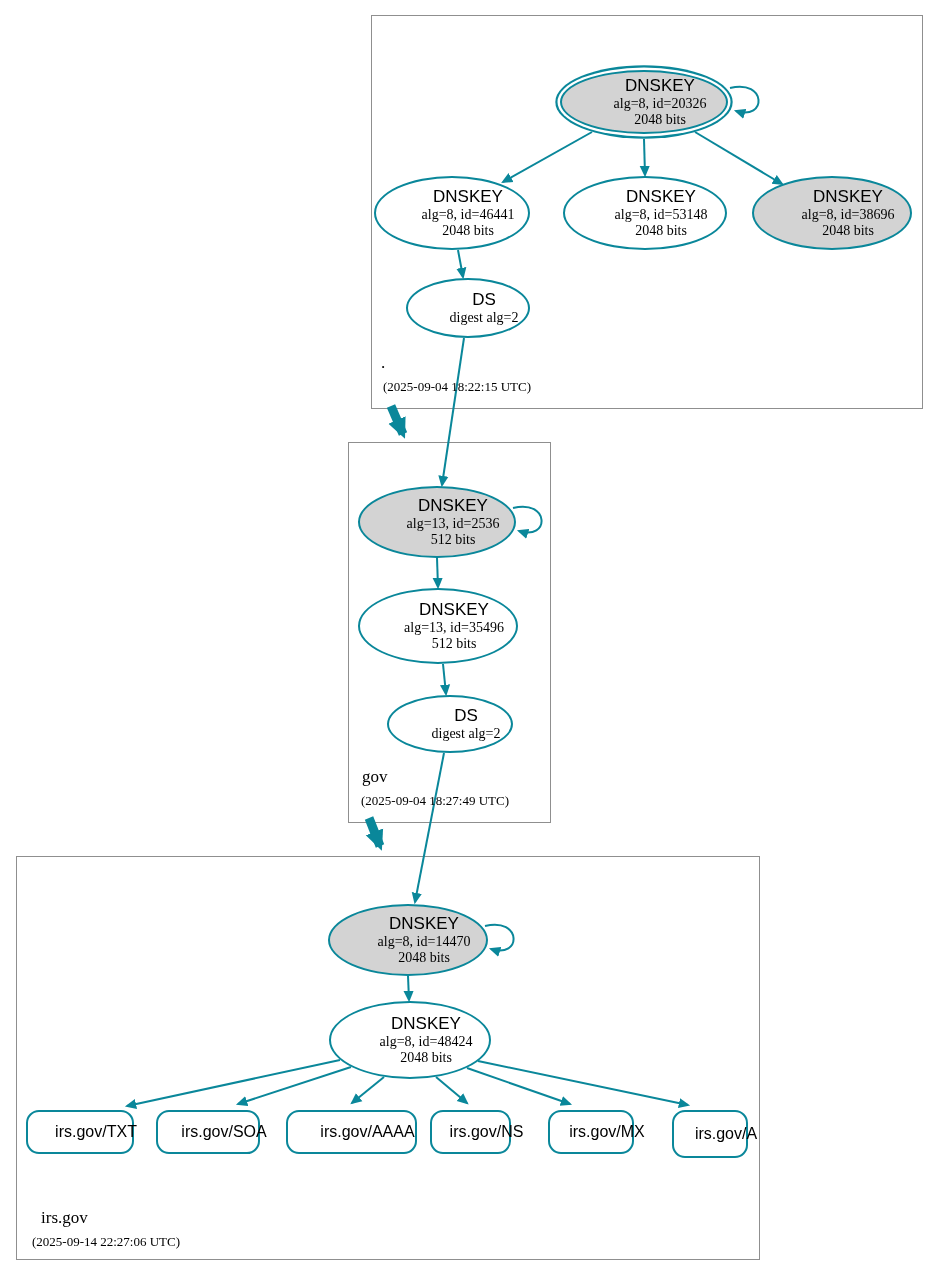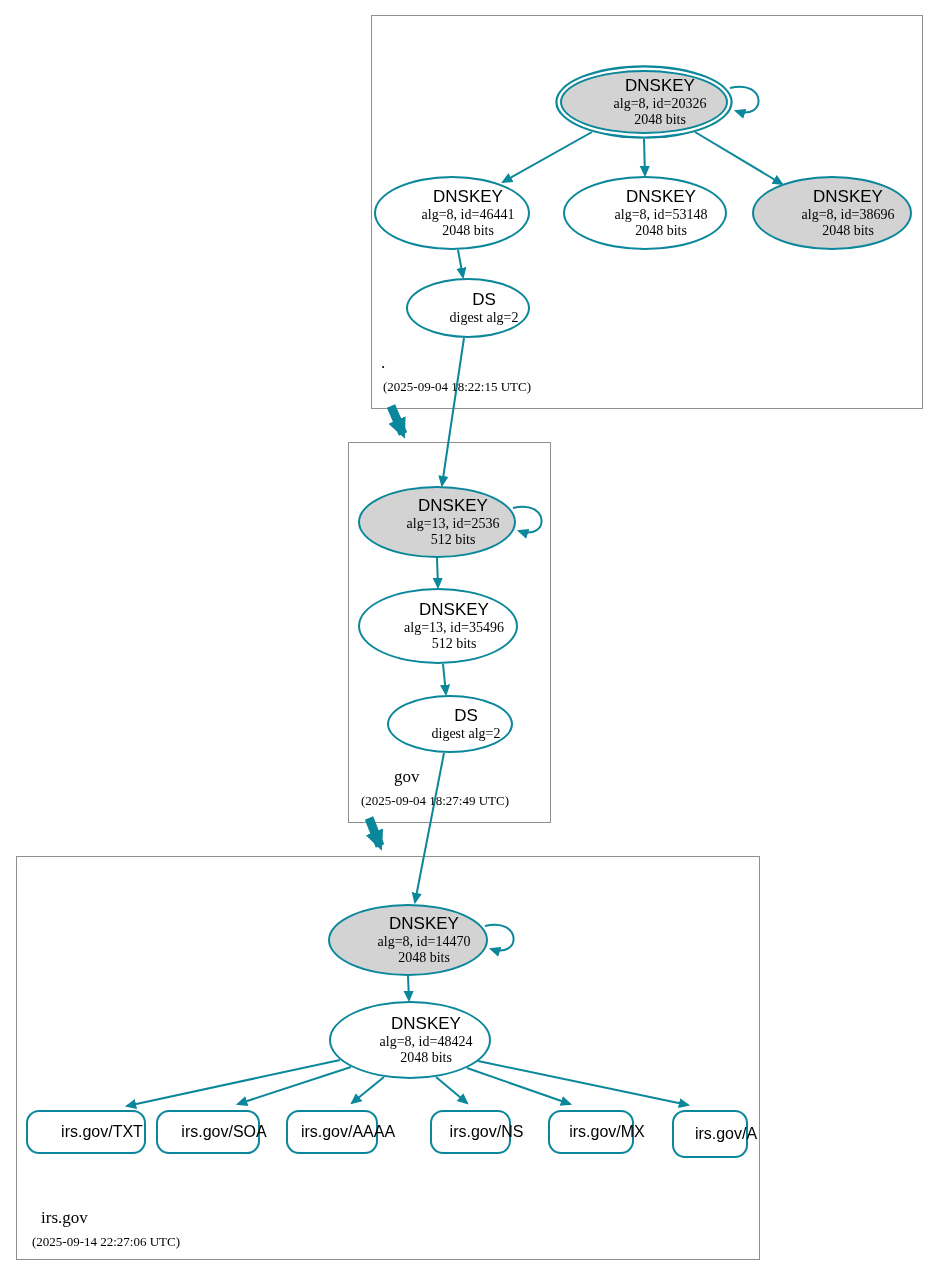--- a/index.html
+++ b/index.html
@@ -81,21 +81,21 @@
     <div class="node ellipse ksk" style="left: 752px; top: 176px; width: 160px; height: 74px;">
       <div class="node-title">DNSKEY</div>
       <div class="node-detail">alg=8, id=38696</div>
       <div class="node-detail">2048 bits</div>
     </div>
     <div class="node ellipse" style="left: 406px; top: 278px; width: 124px; height: 60px;">
       <div class="node-title">DS</div>
       <div class="node-detail">digest alg=2</div>
     </div>
     <div class="zone-box" style="left: 348px; top: 442px; width: 203px; height: 381px;"></div>
-    <div class="zone-label" style="left: 362px; top: 768px; margin-left: 32px;">gov</div>
+    <div class="zone-label" style="left: 362px; top: 768px;">gov</div>
     <div class="zone-ts" style="left: 361px; top: 793px;">(2025-09-04 18:27:49 UTC)</div>
     <div class="node ellipse ksk" style="left: 358px; top: 486px; width: 158px; height: 72px;">
       <div class="node-title">DNSKEY</div>
       <div class="node-detail">alg=13, id=2536</div>
       <div class="node-detail">512 bits</div>
     </div>
     <div class="node ellipse" style="left: 358px; top: 588px; width: 160px; height: 76px;">
       <div class="node-title">DNSKEY</div>
       <div class="node-detail">alg=13, id=35496</div>
       <div class="node-detail">512 bits</div>
@@ -110,27 +110,27 @@
     <div class="node ellipse ksk" style="left: 328px; top: 904px; width: 160px; height: 72px;">
       <div class="node-title">DNSKEY</div>
       <div class="node-detail">alg=8, id=14470</div>
       <div class="node-detail">2048 bits</div>
     </div>
     <div class="node ellipse" style="left: 329px; top: 1001px; width: 162px; height: 78px;">
       <div class="node-title">DNSKEY</div>
       <div class="node-detail">alg=8, id=48424</div>
       <div class="node-detail">2048 bits</div>
     </div>
-    <div class="node rrset" style="left: 26px; top: 1110px; width: 120px; height: 44px;">
+    <div class="node rrset" style="left: 26px; top: 1110px; width: 108px; height: 44px;">
       <div class="node-title">irs.gov/TXT</div>
     </div>
     <div class="node rrset" style="left: 156px; top: 1110px; width: 104px; height: 44px;">
       <div class="node-title">irs.gov/SOA</div>
     </div>
-    <div class="node rrset" style="left: 286px; top: 1110px; width: 92px; height: 44px;">
+    <div class="node rrset" style="left: 286px; top: 1110px; width: 131px; height: 44px;">
       <div class="node-title">irs.gov/AAAA</div>
     </div>
     <div class="node rrset" style="left: 430px; top: 1110px; width: 81px; height: 44px;">
       <div class="node-title">irs.gov/NS</div>
     </div>
     <div class="node rrset" style="left: 548px; top: 1110px; width: 86px; height: 44px;">
       <div class="node-title">irs.gov/MX</div>
     </div>
     <div class="node rrset" style="left: 672px; top: 1110px; width: 76px; height: 48px;">
       <div class="node-title">irs.gov/A</div>

